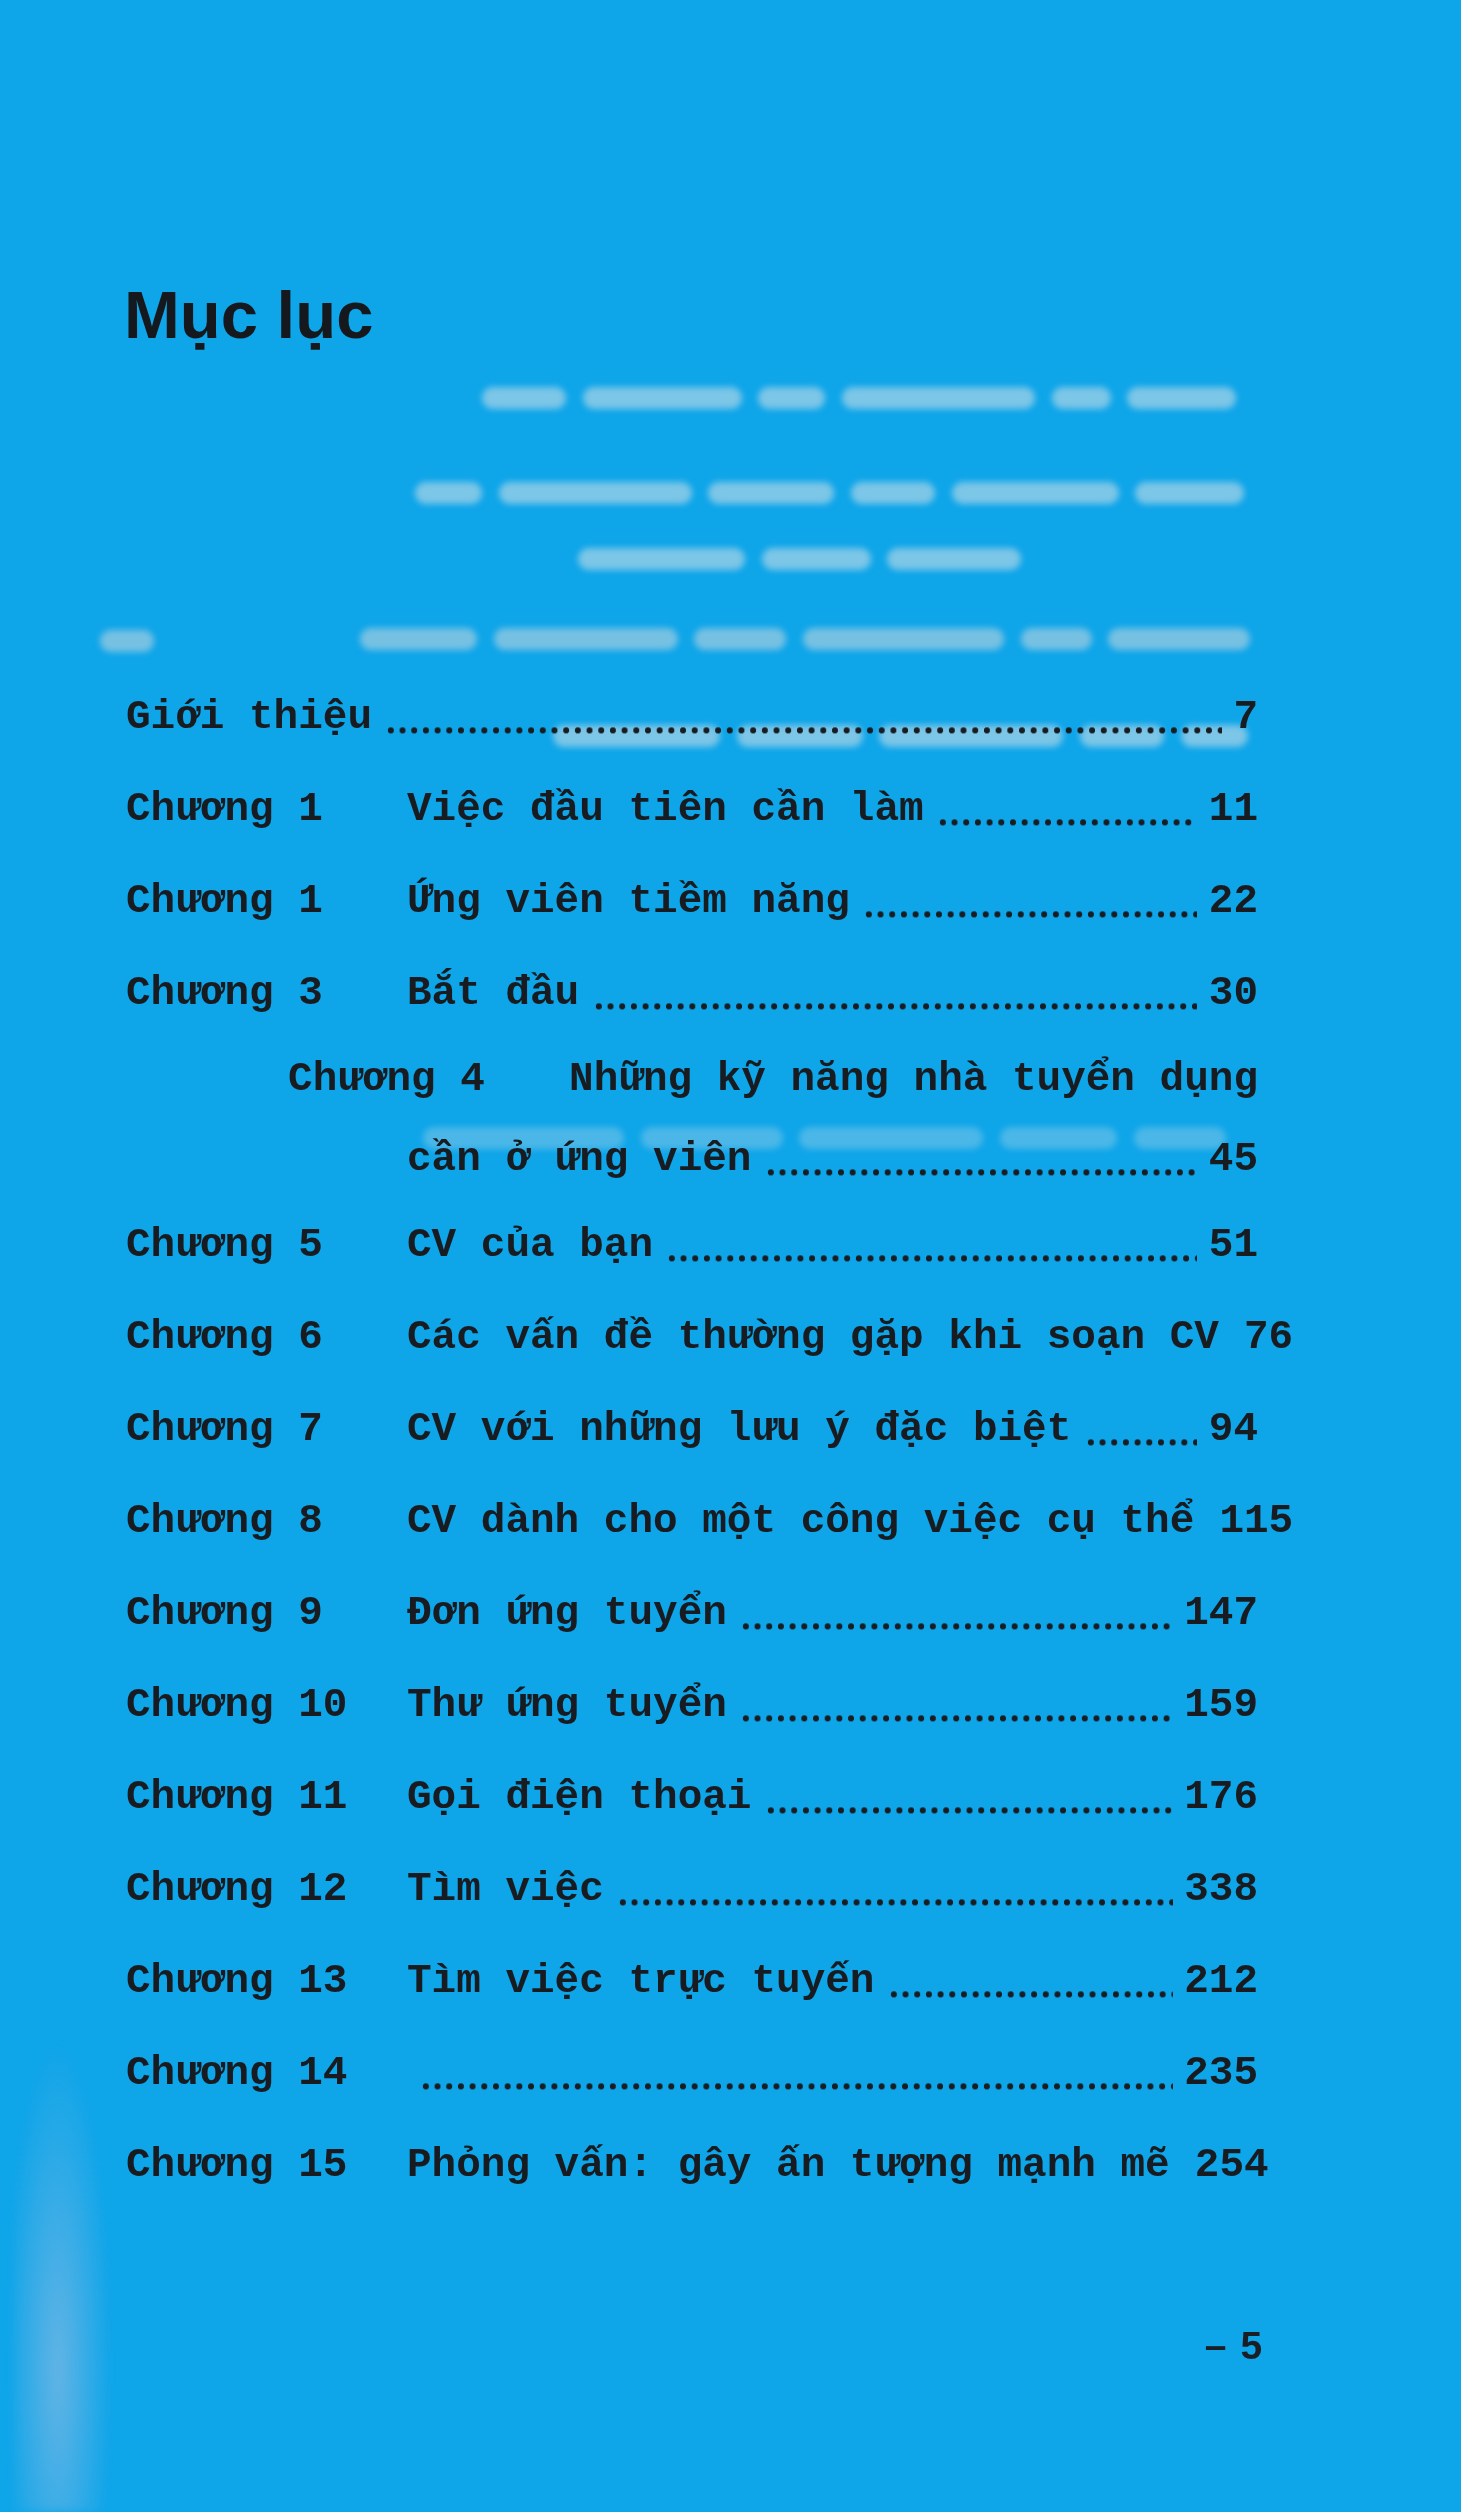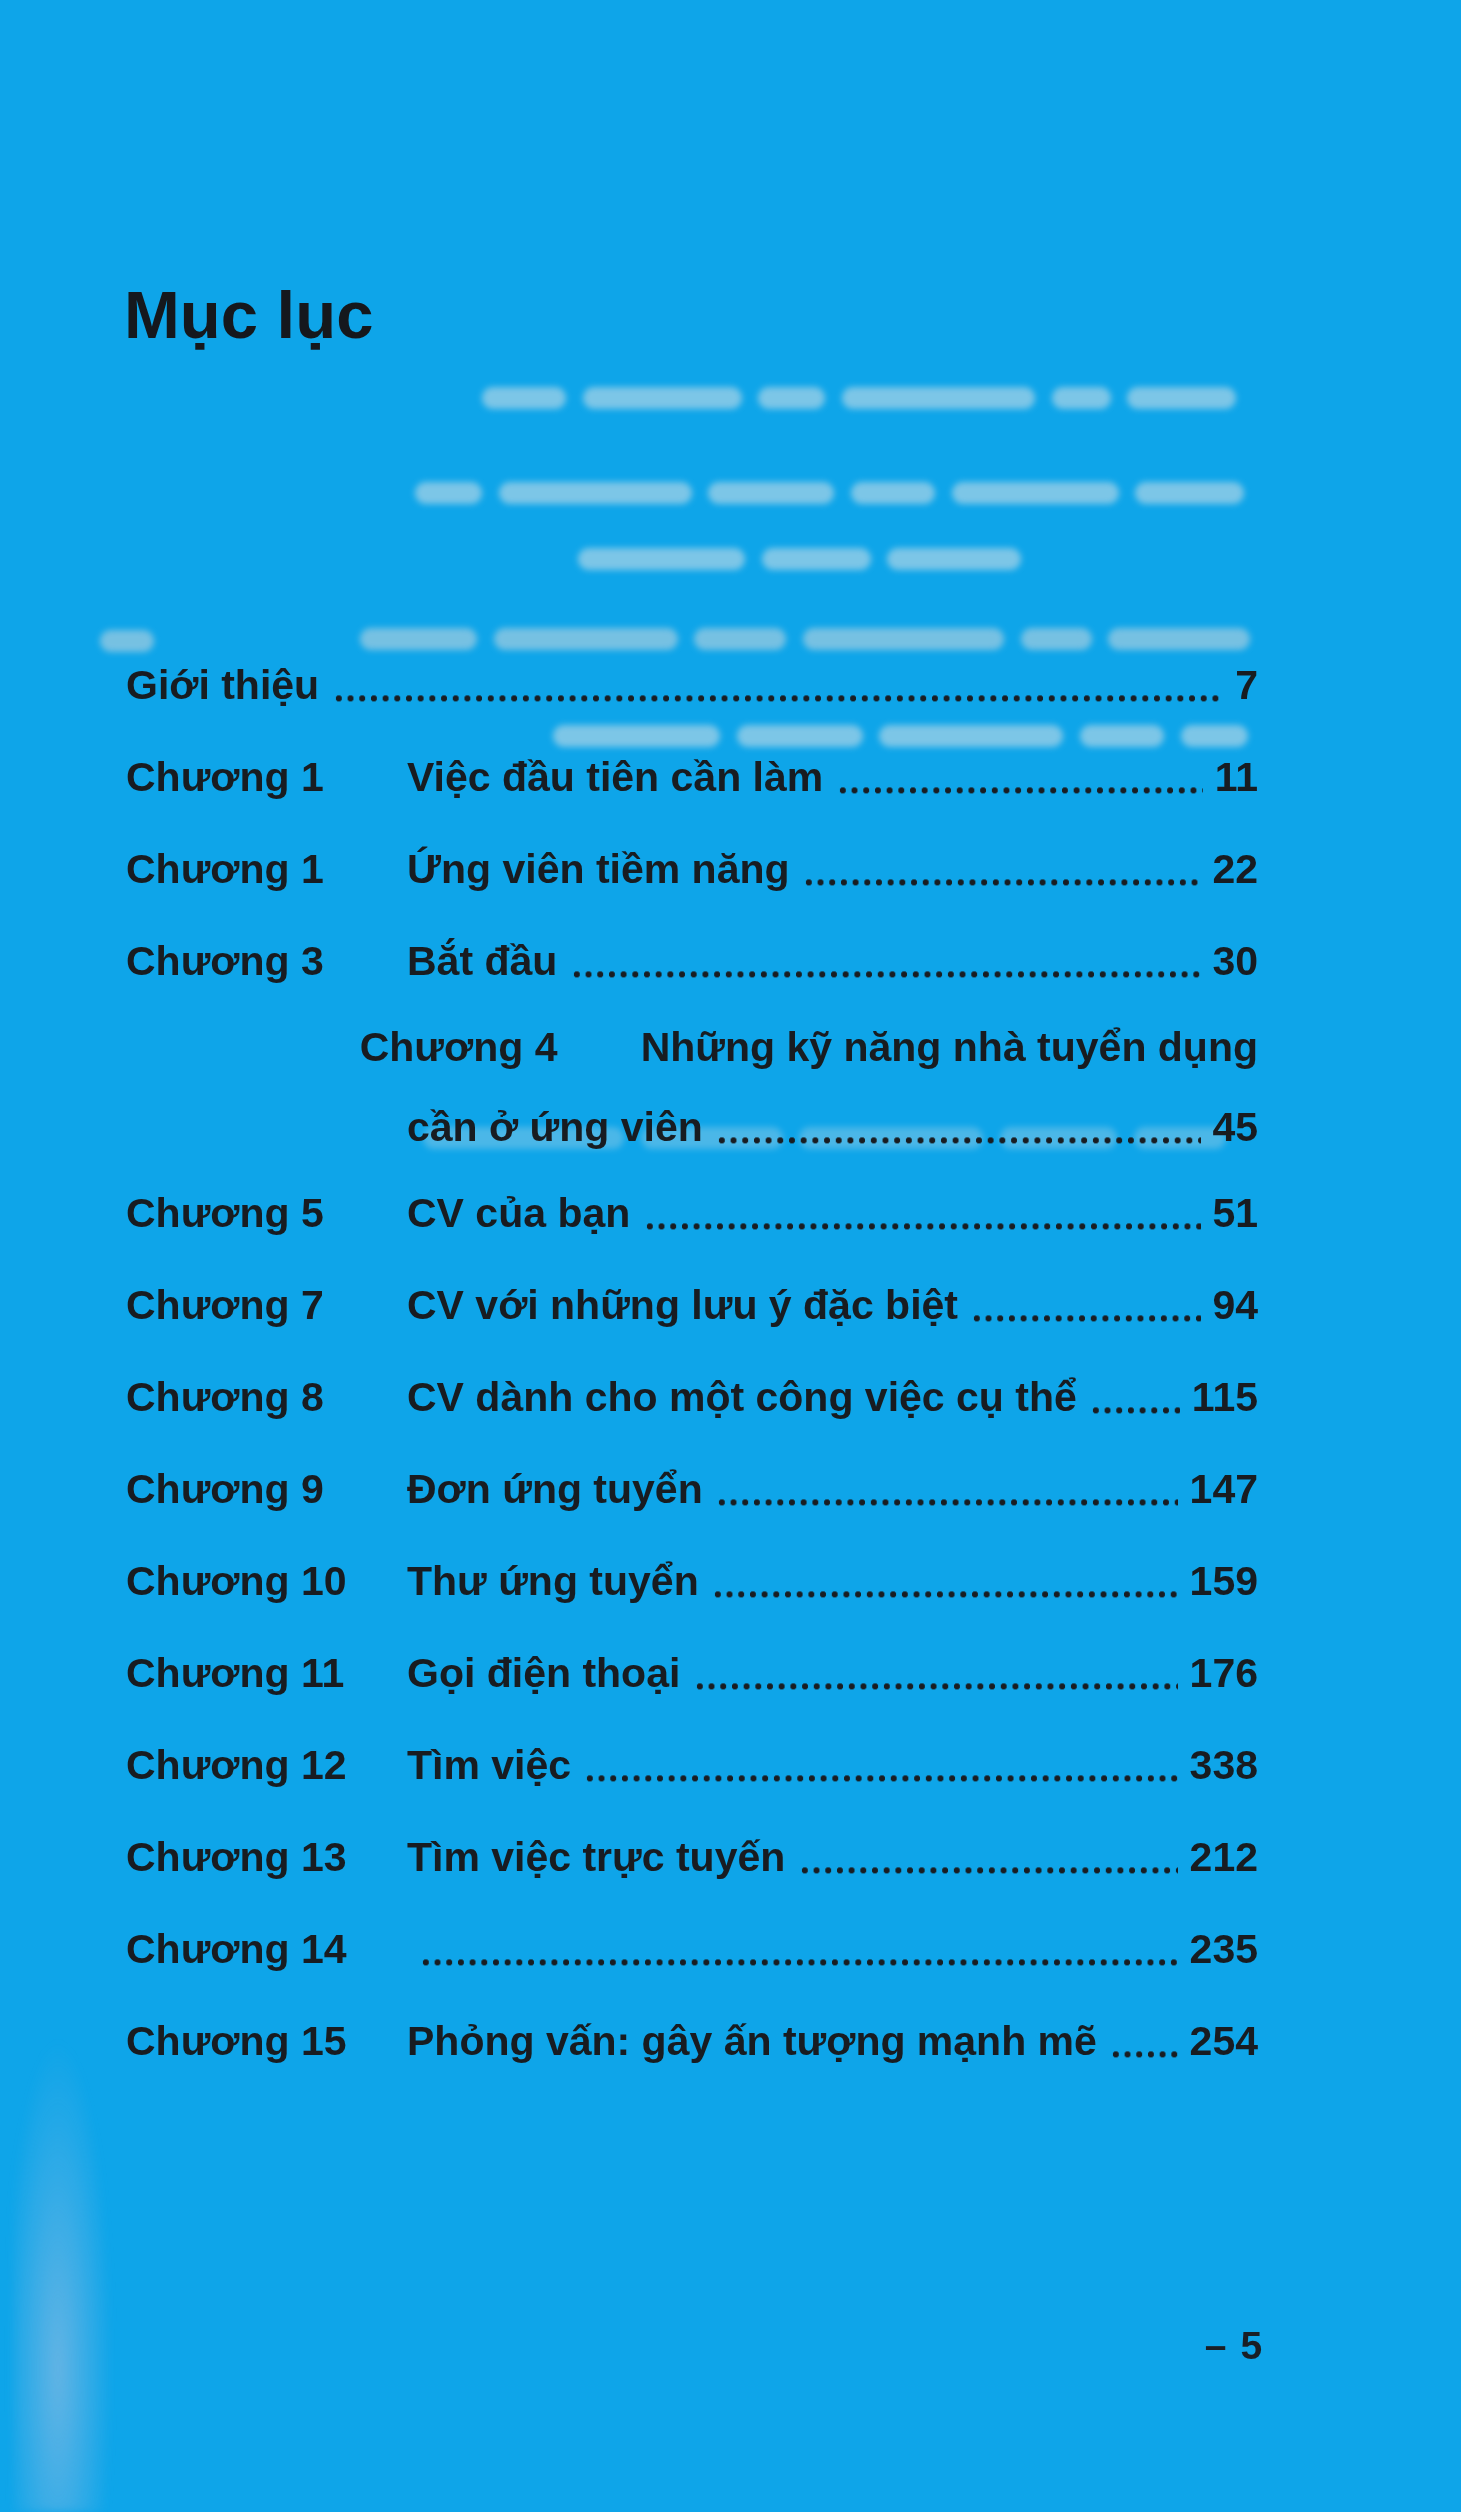--- a/index.html
+++ b/index.html
@@ -24,22 +24,23 @@
     font-size: 67px;
     font-weight: 800;
     letter-spacing: 0px;
     color: #15181d;
   }
 
   
   .toc {
     position: absolute;
     left: 126px;
-    top: 639px;
+    top: 671px;
     width: 1132px;
+    font-family: Liberation Mono, monospace;
   }
   .toc-row {
     display: flex;
     align-items: center;
     height: 92px;
     font-size: 41px;
     font-weight: 700;
     white-space: nowrap;
   }
   .toc-row.head, .toc-row.cont { height: 80px; }
@@ -194,20 +195,26 @@
     <span class="leader"></span>
     <span class="toc-page">45</span>
   </div>
       <div class="toc-row normal">
     <span class="toc-label">Chương 5</span>
     <span class="toc-title">CV của bạn</span>
     <span class="leader"></span>
     <span class="toc-page">51</span>
   </div>
       <div class="toc-row normal">
+    <span class="toc-label">Chương 6</span>
+    <span class="toc-title">Các vấn đề thường gặp khi soạn CV</span>
+    <span class="leader"></span>
+    <span class="toc-page">76</span>
+  </div>
+      <div class="toc-row normal">
     <span class="toc-label">Chương 7</span>
     <span class="toc-title">CV với những lưu ý đặc biệt</span>
     <span class="leader"></span>
     <span class="toc-page">94</span>
   </div>
       <div class="toc-row normal">
     <span class="toc-label">Chương 8</span>
     <span class="toc-title">CV dành cho một công việc cụ thể</span>
     <span class="leader"></span>
     <span class="toc-page">115</span>

